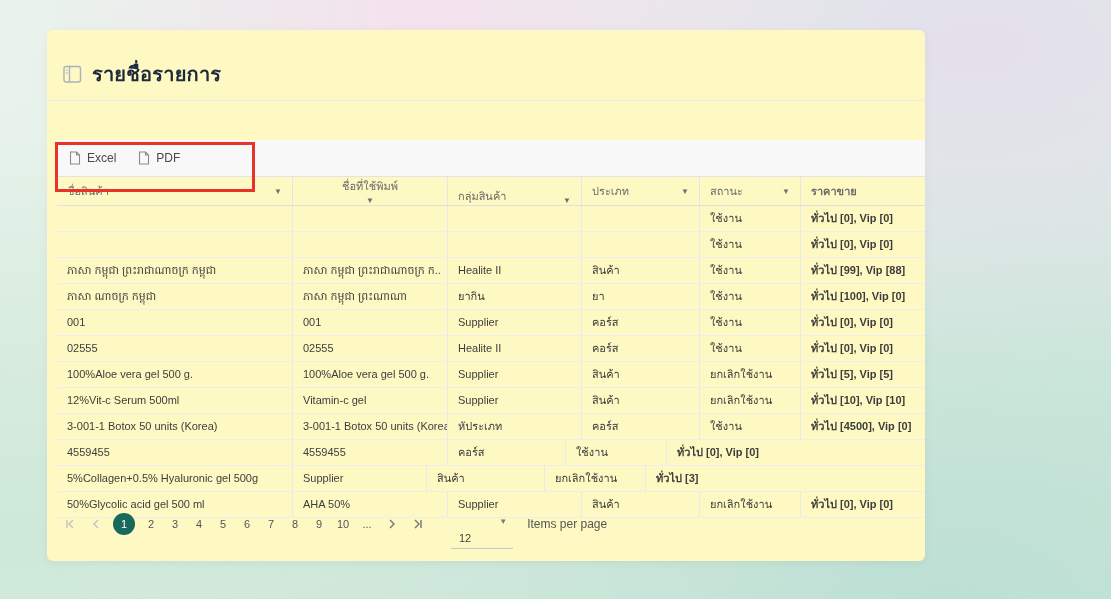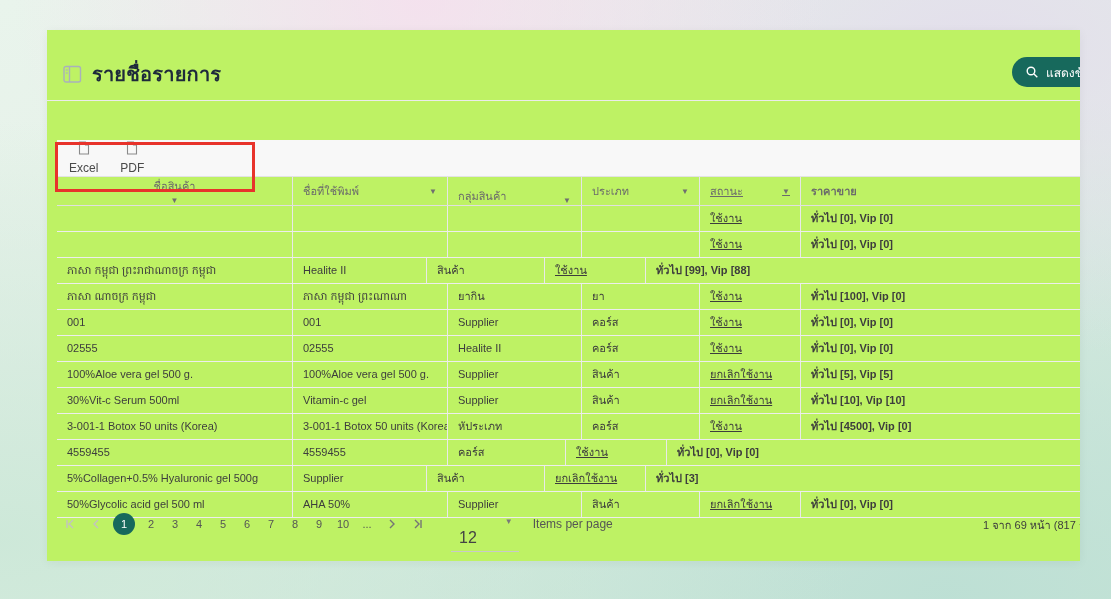--- a/index.html
+++ b/index.html
@@ -7,62 +7,62 @@
     width:1111px;height:599px;overflow:hidden;
     font-family:"Liberation Sans",sans-serif;
     background:
       radial-gradient(ellipse at 38% 0%, rgba(246,222,238,.85), transparent 42%),
       radial-gradient(ellipse at 88% 8%, rgba(227,221,236,.9), transparent 40%),
       radial-gradient(ellipse at 0% 90%, rgba(204,232,216,.95), transparent 55%),
       radial-gradient(ellipse at 85% 100%, rgba(188,223,212,.95), transparent 60%),
       linear-gradient(160deg,#e9f4ec 0%,#e3efe6 55%,#cfe8da 100%);
   }
   .card{
-    position:absolute;left:47px;top:30px;width:1033px;height:531px;
-    background:#bef264;border-radius:0;overflow:hidden;
+    position:absolute;left:47px;top:30px;width:878px;height:531px;
+    background:#fef9c3;border-radius:6px;overflow:hidden;
     box-shadow:0 2px 10px rgba(0,0,0,.05);
   }
   
   .hdr{position:absolute;left:0;top:0;right:0;height:70px;border-bottom:1px solid #ebebeb;}
   .title-wrap{position:absolute;left:16px;top:28px;display:flex;align-items:center;gap:10px;}
   .page-title{font-size:20px;font-weight:700;color:#1e2a3b;letter-spacing:.2px;}
   .show-btn{
     position:absolute;left:965px;top:27px;height:30px;width:150px;
     background:#17695c;border:none;border-radius:16px;color:#fff;
     display:flex;align-items:center;gap:7px;padding:0 0 0 13px;font-size:12px;
     font-family:"Liberation Sans",sans-serif;cursor:pointer;white-space:nowrap;
   }
   
   .toolbar{position:absolute;left:10px;right:0;top:110px;height:36px;background:#f8f8f8;
     display:flex;align-items:center;gap:22px;padding-left:12px;box-sizing:border-box;}
   .tool-btn{display:flex;align-items:center;gap:6px;background:none;border:none;cursor:pointer;
-    font-size:12px;color:#4a4a4a;font-family:"Liberation Sans",sans-serif;padding:0;flex-direction:column;}
+    font-size:12px;color:#4a4a4a;font-family:"Liberation Sans",sans-serif;padding:0;}
   .annotation{position:absolute;left:8px;top:112px;width:194px;height:44px;
     border:3px solid #e8332b;z-index:6;pointer-events:none;}
   
   .tbl{position:absolute;left:10px;top:146px;width:1300px;}
   .thead{display:flex;height:28px;border-top:1px solid #e3e3e3;border-bottom:1px solid #e0e0e0;}
   .th{box-sizing:border-box;border-right:1px solid #e5e5e5;display:flex;align-items:center;
     justify-content:space-between;padding:0 10px;font-size:11px;color:#6b6b6b;overflow:hidden;white-space:nowrap;}
   .trow{display:flex;height:25px;border-bottom:1px solid #ededed;}
   .td{box-sizing:border-box;border-right:1px solid #e9e9e9;line-height:24px;font-size:11px;
     color:#3d3d3d;padding:0 8px 0 10px;overflow:hidden;white-space:nowrap;}
-  .c0{width:236px;flex-direction:column;} .c1{width:155px;} .c2{width:134px;align-items:flex-end;} .c3{width:118px;align-items:center;} .c4{width:101px;text-decoration:underline;}
+  .c0{width:236px;} .c1{width:155px;flex-direction:column;} .c2{width:134px;align-items:flex-end;} .c3{width:118px;align-items:center;} .c4{width:101px;}
   .c5{width:300px;border-right:none;font-weight:bold;}
   .caret{color:#6f6f6f;font-size:8px;cursor:pointer;flex:0 0 auto;}
   
   .pager{position:absolute;left:10px;right:0;top:474px;height:40px;display:flex;align-items:center;gap:0;}
   .nav-btn{width:26px;height:26px;display:flex;align-items:center;justify-content:center;
     background:none;border:none;cursor:pointer;padding:0;}
   .pg{width:24px;height:24px;display:flex;align-items:center;justify-content:center;
     font-size:11px;color:#555;cursor:pointer;}
   .pg.active{background:#17695c;color:#fff;border-radius:50%;width:22px;height:22px;margin:0 4px;}
   .size-wrap{display:flex;align-items:center;gap:28px;margin-left:20px;border-bottom:1px solid #c9c9c9;
     padding:0 6px 4px 8px;cursor:pointer;}
-  .size-val{font-size:16px;color:#444;margin-top:32px;}
+  .size-val{font-size:11px;color:#444;margin-top:32px;}
   .size-caret{color:#7a7a7a;font-size:8px;}
   .ipp{font-size:12px;color:#555;margin-left:14px;}
   .pg-summary{position:absolute;left:926px;top:12px;font-size:11px;color:#3d3d3d;white-space:nowrap;}
   svg{display:block;}
 </style>
 </head>
 <body>
 
 <div class="card">
 
@@ -150,20 +150,21 @@
     <div class="trow">
       <div class="td c0"></div>
       <div class="td c1"></div>
       <div class="td c2"></div>
       <div class="td c3"></div>
       <div class="td c4">ใช้งาน</div>
       <div class="td c5">ทั่วไป [0], Vip [0]</div>
     </div>
     <div class="trow">
       <div class="td c0">ភាសា កម្ពុជា ព្រះរាជាណាចក្រ កម្ពុជា</div>
+      <div class="td c1">ភាសា កម្ពុជា ព្រះរាជាណាចក្រ ក..</div>
       <div class="td c2">Healite II</div>
       <div class="td c3">สินค้า</div>
       <div class="td c4">ใช้งาน</div>
       <div class="td c5">ทั่วไป [99], Vip [88]</div>
     </div>
     <div class="trow">
       <div class="td c0">ភាសា ណាចក្រ កម្ពុជា</div>
       <div class="td c1">ភាសា កម្ពុជា ព្រះណាណា</div>
       <div class="td c2">ยากิน</div>
       <div class="td c3">ยา</div>
@@ -188,21 +189,21 @@
     </div>
     <div class="trow">
       <div class="td c0">100%Aloe vera gel 500 g.</div>
       <div class="td c1">100%Aloe vera gel 500 g.</div>
       <div class="td c2">Supplier</div>
       <div class="td c3">สินค้า</div>
       <div class="td c4">ยกเลิกใช้งาน</div>
       <div class="td c5">ทั่วไป [5], Vip [5]</div>
     </div>
     <div class="trow">
-      <div class="td c0">30%Vit-c Serum 500ml</div>
+      <div class="td c0">12%Vit-c Serum 500ml</div>
       <div class="td c1">Vitamin-c gel</div>
       <div class="td c2">Supplier</div>
       <div class="td c3">สินค้า</div>
       <div class="td c4">ยกเลิกใช้งาน</div>
       <div class="td c5">ทั่วไป [10], Vip [10]</div>
     </div>
     <div class="trow">
       <div class="td c0">3-001-1 Botox 50 units (Korea)</div>
       <div class="td c1">3-001-1 Botox 50 units (Korea)</div>
       <div class="td c2">หัประเภท</div>

